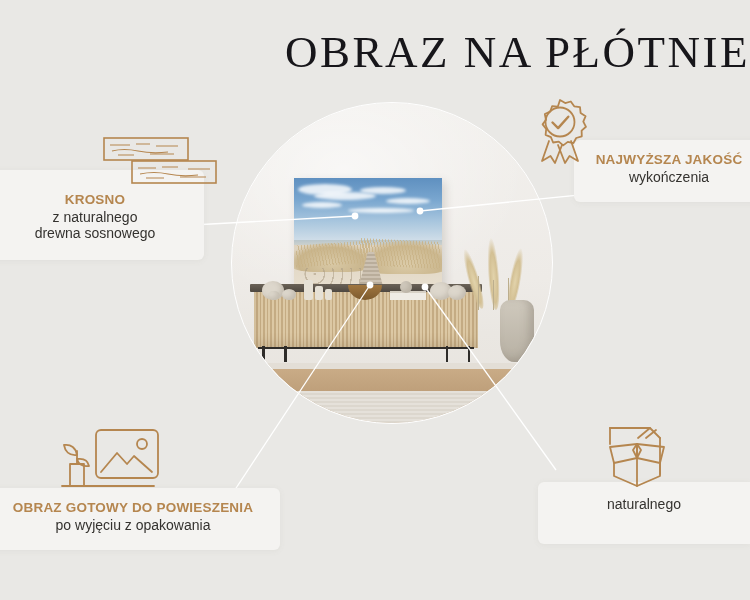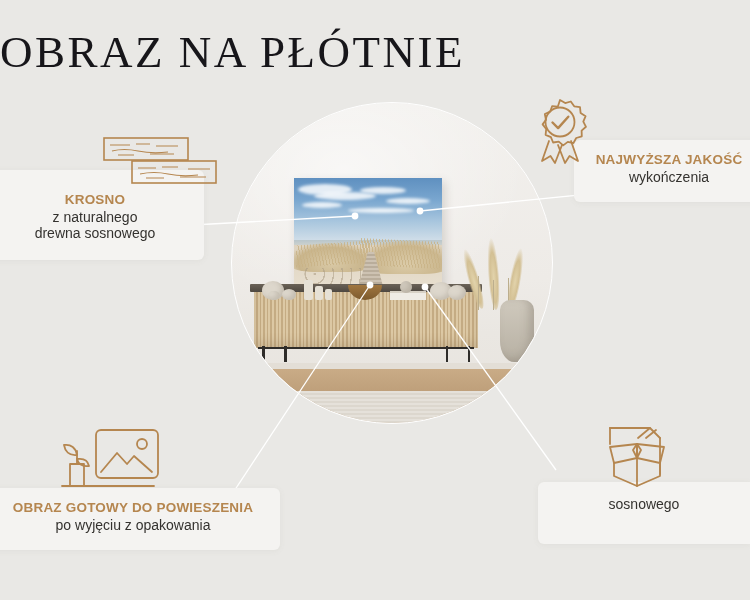--- a/index.html
+++ b/index.html
@@ -8,21 +8,21 @@
     background:#e9e8e5;
     font-family:"Liberation Sans",sans-serif;
     overflow:hidden;
     position:relative;
   }
   #stage{position:absolute;inset:0;width:750px;height:600px;overflow:hidden;}
 
   
   .title{
     position:absolute;left:0;top:26px;width:750px;
-    text-align:left;
+    text-align:right;
     font-family:"Liberation Serif","DejaVu Serif",serif;
     font-size:45px;letter-spacing:2.5px;
     color:#17161a;
     white-space:nowrap;
     font-weight:400;
   }
 
   
   .circle-wrap{
     position:absolute;left:232px;top:103px;width:320px;height:320px;
@@ -264,21 +264,21 @@
       <rect x="14" y="40" width="14" height="22"></rect>
       <path d="M21 40 v-13"></path>
       <path d="M21 31 c-8 1 -12 -4 -13 -10 7 -1 12 3 13 10z"></path>
       <path d="M21 35 c7 -1 11 2 12 7 -6 1 -11 -2 -12 -7z"></path>
       <path d="M6 62 h92"></path>
     </g>
   </svg>
 
   <div class="card right" style="left:538px;top:482px;width:212px;height:62px;">
     <div class="card-text" style="top:12px;">
-      <div class="card-sub">sosnowego</div>
+      <div class="card-sub">naturalnego</div>
     </div>
   </div>
   <svg class="icon" style="left:596px;top:416px;width:82px;height:72px;" viewBox="0 0 82 72">
     <g fill="none" stroke="#b5864f" stroke-width="1.8" stroke-linecap="round" stroke-linejoin="round">
       <path d="M16 10 h44 l8 10 v34 l-26 14 -26 -14 V20z" opacity="0"></path>
       <path d="M14 12 h40 l10 10"></path>
       <path d="M14 12 v16"></path>
       <path d="M64 22 v36"></path>
       <path d="M42 22 l12 -10"></path>
       <path d="M50 22 l10 -8"></path>

